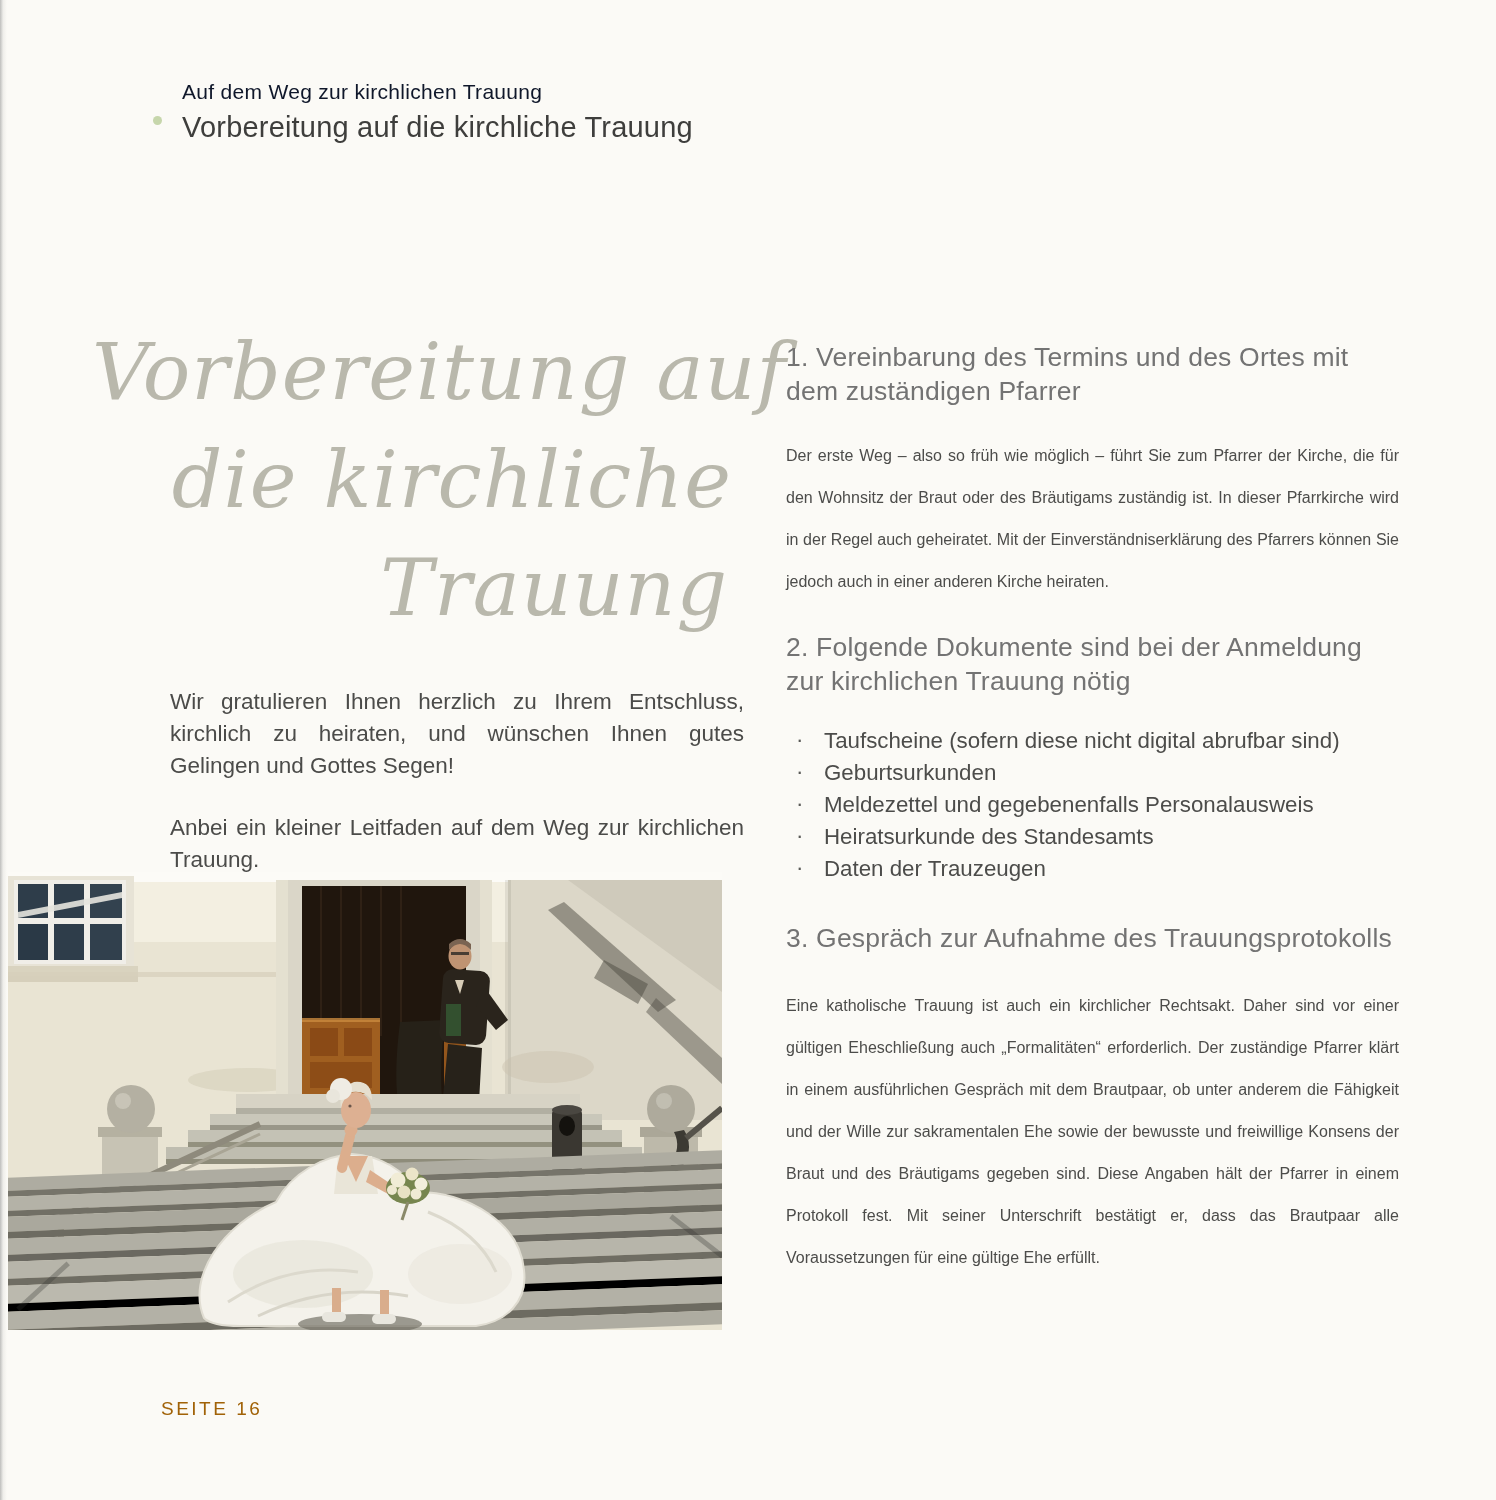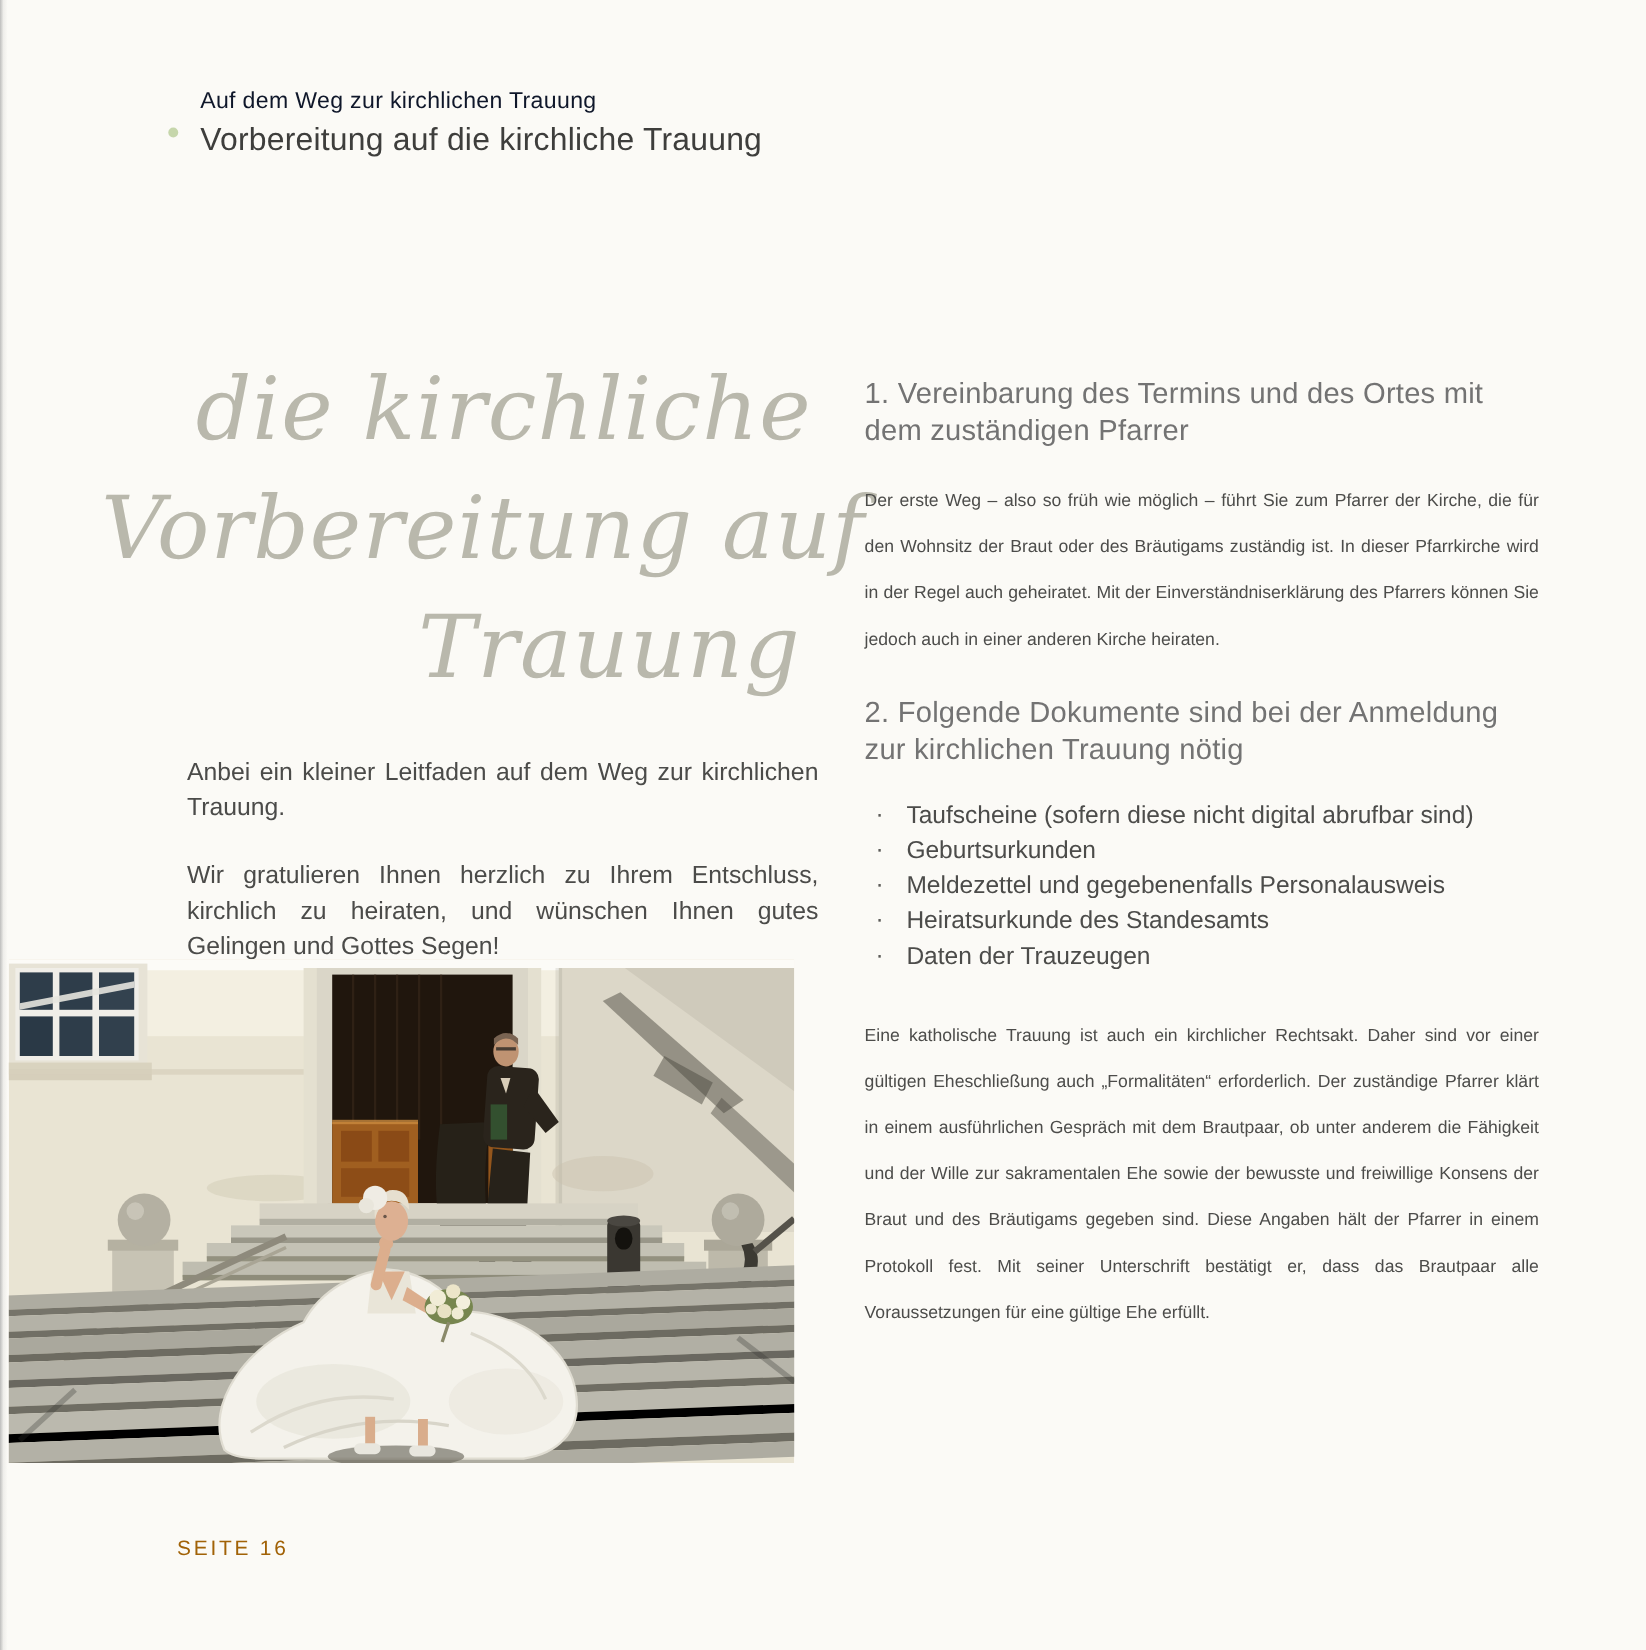--- a/index.html
+++ b/index.html
@@ -60,28 +60,28 @@
 <div class="page">
   <div class="scan-edge"></div>
 
   <header class="header">
     <span class="crumb">Auf dem Weg zur kirchlichen Trauung</span>
     <span class="crumb-title">Vorbereitung auf die kirchliche Trauung</span>
     <span class="green-dot"></span>
   </header>
 
   <div class="display-title">
+    <div class="tline">Vorbereitung auf</div>
     <div class="tline">die kirchliche</div>
-    <div class="tline">Vorbereitung auf</div>
     <div class="tline">Trauung</div>
   </div>
 
   <div class="intro">
+    <p>Wir gratulieren Ihnen herzlich zu Ihrem Entschluss, kirchlich zu heiraten, und wünschen Ihnen gutes Gelingen und Gottes Segen!</p>
     <p>Anbei ein kleiner Leitfaden auf dem Weg zur kirchlichen Trauung.</p>
-    <p>Wir gratulieren Ihnen herzlich zu Ihrem Entschluss, kirchlich zu heiraten, und wünschen Ihnen gutes Gelingen und Gottes Segen!</p>
   </div>
 
   <figure class="photo">
     <svg viewBox="0 0 714 458" width="714" height="458" xmlns="http://www.w3.org/2000/svg">
 
       <rect x="0" y="0" width="714" height="458" fill="#e9e4d3"></rect>
       <rect x="0" y="0" width="714" height="12" fill="#fcfbf7"></rect>
       <rect x="0" y="10" width="714" height="60" fill="#f3efe1"></rect>
       <rect x="500" y="8" width="214" height="240" fill="#dcd7c8"></rect>
       <polygon points="560,8 714,8 714,120" fill="#cfcabb"></polygon>
@@ -252,18 +252,19 @@
       <ul class="doc-list">
         <li><span class="bullet">·</span><span>Taufscheine (sofern diese nicht digital abrufbar sind)</span></li>
         <li><span class="bullet">·</span><span>Geburtsurkunden</span></li>
         <li><span class="bullet">·</span><span>Meldezettel und gegebenenfalls Personalausweis</span></li>
         <li><span class="bullet">·</span><span>Heiratsurkunde des Standesamts</span></li>
         <li><span class="bullet">·</span><span>Daten der Trauzeugen</span></li>
       </ul>
     </section>
 
     <section class="section sec3">
+      <h3>3. Gespräch zur Aufnahme des Trauungsprotokolls</h3>
       <p class="body">Eine katholische Trauung ist auch ein kirchlicher Rechtsakt. Daher sind vor einer gültigen Eheschließung auch „Formalitäten“ erforderlich. Der zuständige Pfarrer klärt in einem ausführlichen Gespräch mit dem Brautpaar, ob unter anderem die Fähigkeit und der Wille zur sakramentalen Ehe sowie der bewusste und freiwillige Konsens der Braut und des Bräutigams gegeben sind. Diese Angaben hält der Pfarrer in einem Protokoll fest. Mit seiner Unterschrift bestätigt er, dass das Brautpaar alle Voraussetzungen für eine gültige Ehe erfüllt.</p>
     </section>
   </aside>
 
   <footer class="footer">SEITE 16</footer>
 </div>
 
 </body></html>

